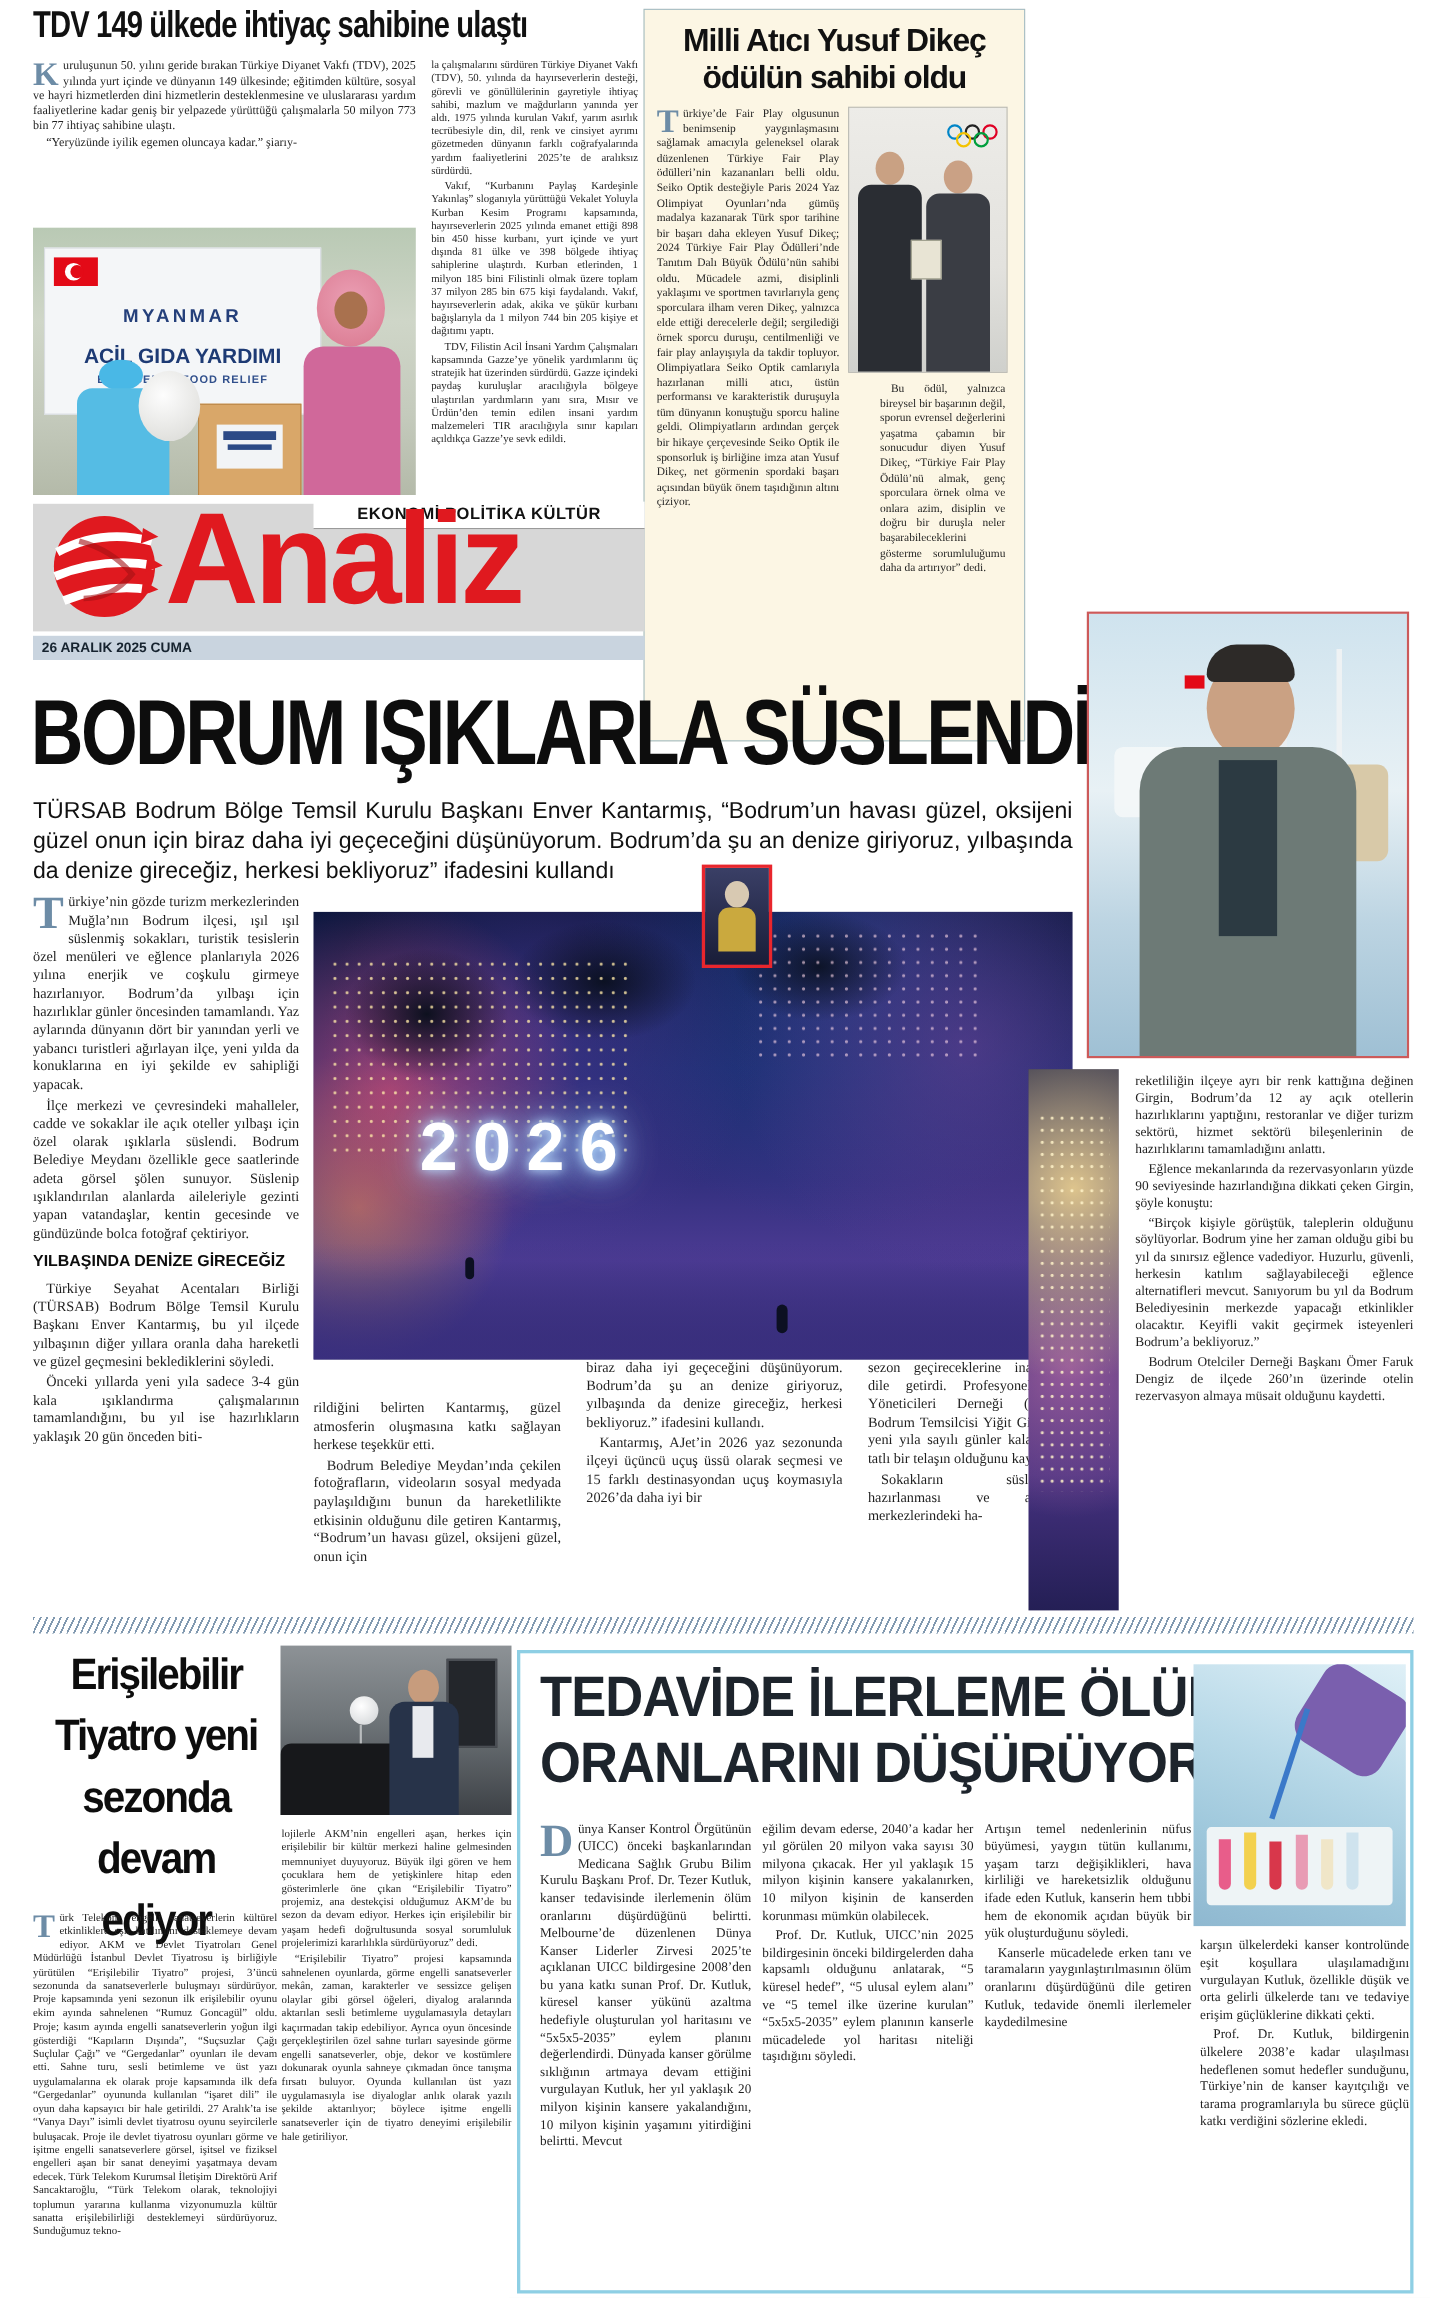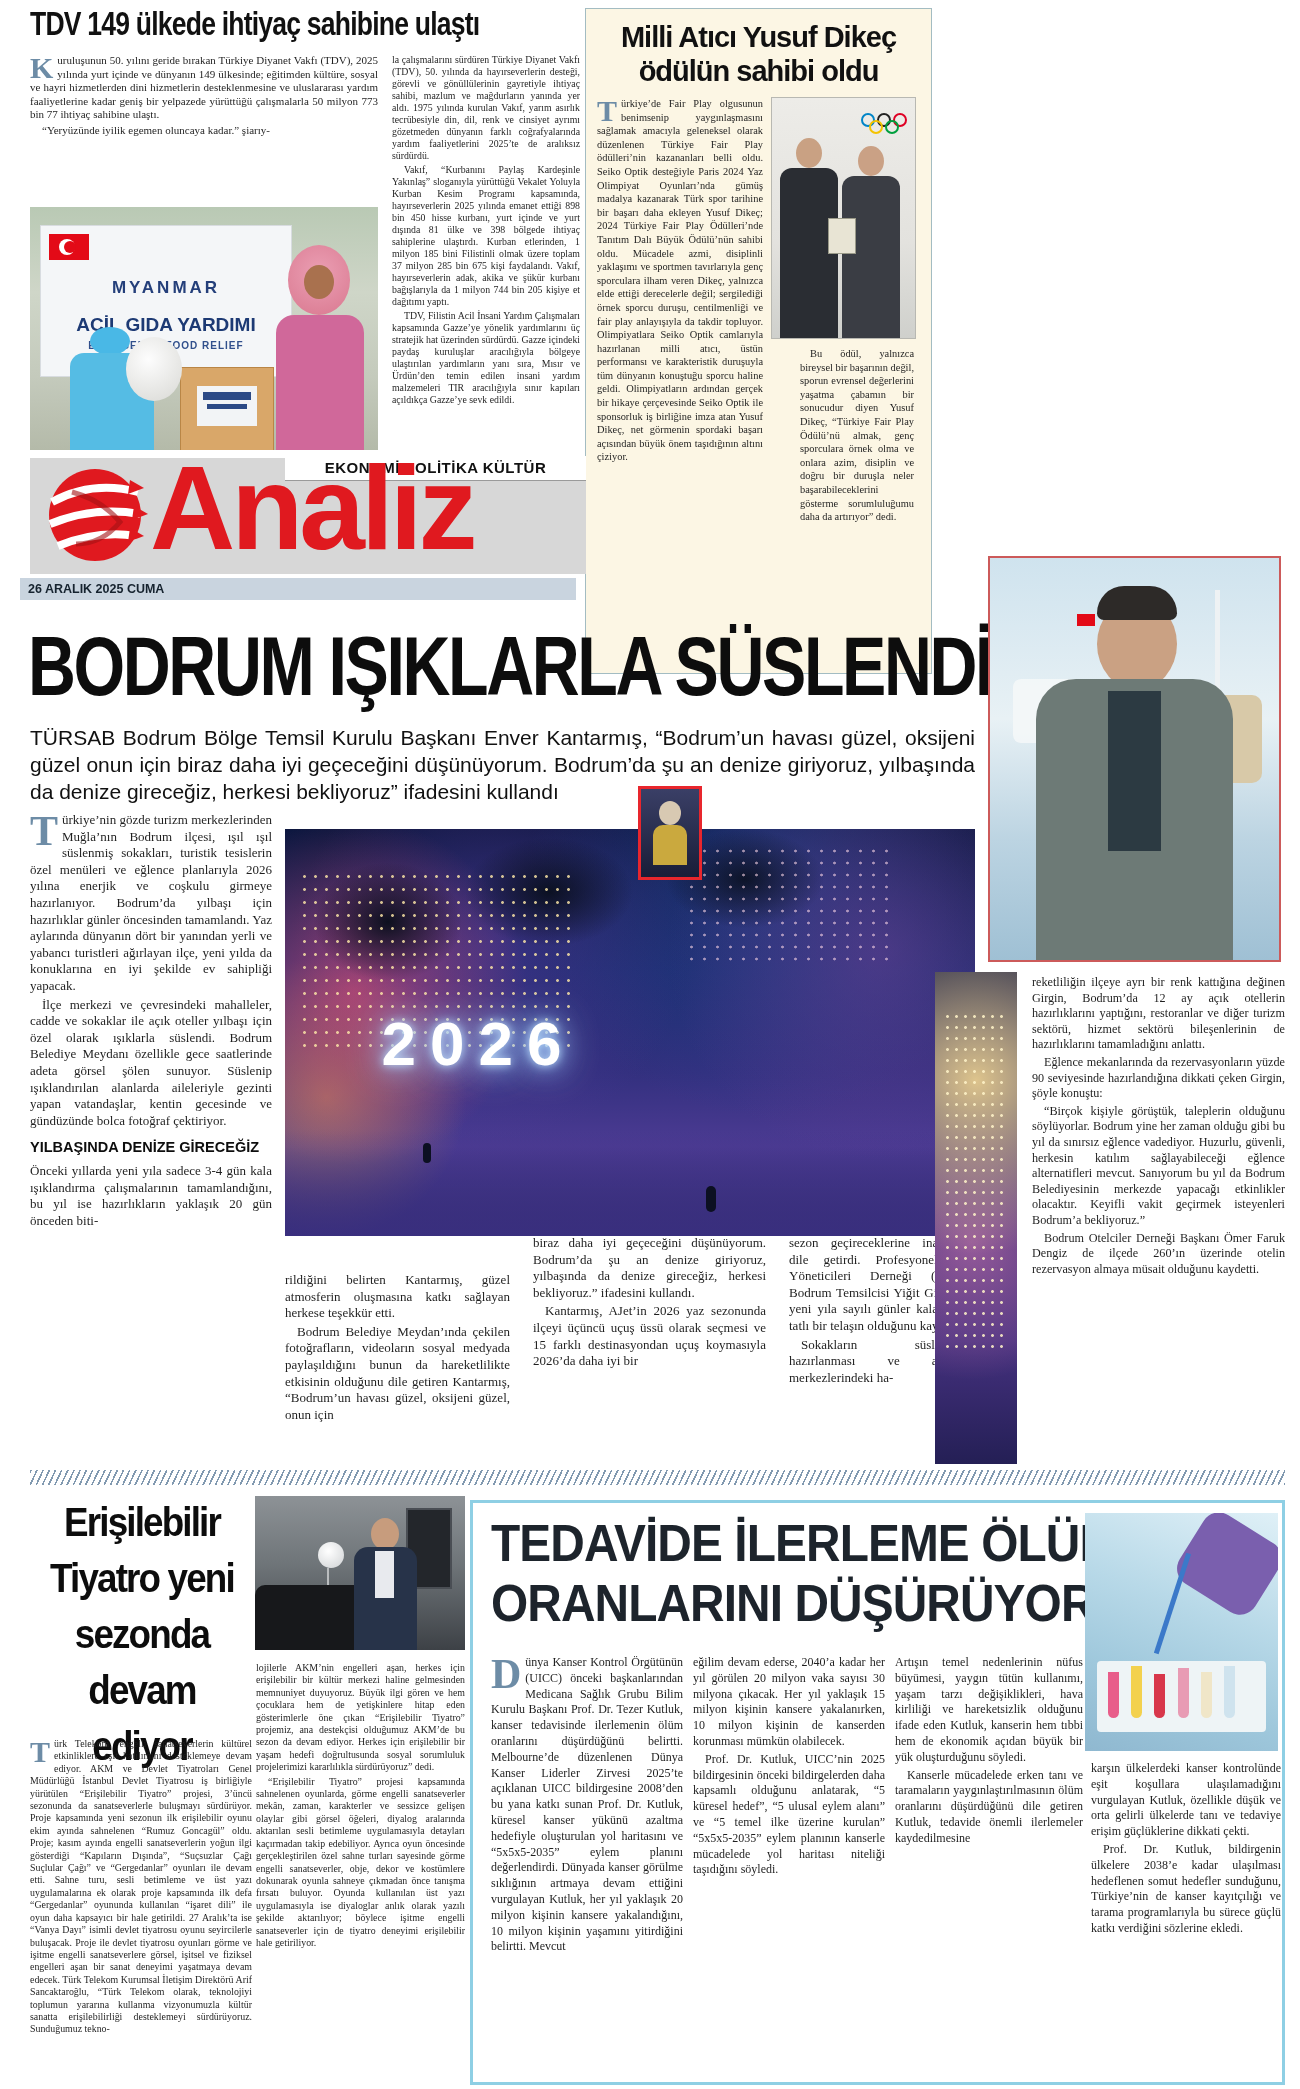--- a/index.html
+++ b/index.html
@@ -99,41 +99,42 @@
     <path d="M10 40 Q50 18 96 30" stroke="#fff" stroke-width="8" fill="none"></path>
     <path d="M8 62 Q52 44 98 52" stroke="#fff" stroke-width="8" fill="none"></path>
     <path d="M16 84 Q56 68 94 74" stroke="#fff" stroke-width="8" fill="none"></path>
     <path d="M88 18 l14 8 -16 6 z" fill="#e0191f"></path>
     <path d="M92 44 l14 8 -16 6 z" fill="#e0191f"></path>
     <path d="M88 66 l14 8 -16 6 z" fill="#e0191f"></path>
     <path d="M30 30 Q60 38 78 60 Q60 82 34 82" stroke="#a31014" stroke-width="5" fill="none" opacity="0.6"></path>
   </svg>
   <div class="abs sans" style="left:285px;top:456px;width:301px;height:24px;background:#ffffff;border-bottom:1px solid #9a9a9a;text-align:center;font-weight:700;font-size:15px;color:#111;line-height:24px;letter-spacing:.5px;">EKONOMİ POLİTİKA KÜLTÜR</div>
   <div class="abs sans" style="left:150px;top:448px;font-weight:700;font-size:118px;color:#e0191f;letter-spacing:-4px;line-height:120px;">Analiz</div>
-  <div class="abs sans datebar" style="left:20px;top:578px;width:556px;height:22px;font-size:12.5px;line-height:22px;padding-left:8px;box-sizing:border-box;">26 ARALIK 2025 CUMA</div>
+  <div class="abs sans datebar" style="left:30px;top:578px;width:556px;height:22px;font-size:12.5px;line-height:22px;padding-left:8px;box-sizing:border-box;">26 ARALIK 2025 CUMA</div>
 
   <div class="abs headline" style="left:28px;top:618px;width:1400px;font-size:84px;font-weight:800;letter-spacing:-3px;transform:scaleX(.79);transform-origin:left top;white-space:nowrap;color:#0d0d0d;">BODRUM IŞIKLARLA SÜSLENDİ</div>
   <div class="abs sans just" style="left:30px;top:724px;width:945px;font-size:21px;line-height:27px;font-weight:500;color:#111;">TÜRSAB Bodrum Bölge Temsil Kurulu Başkanı Enver Kantarmış, “Bodrum’un havası güzel, oksijeni güzel onun için biraz daha iyi geçeceğini düşünüyorum. Bodrum’da şu an denize giriyoruz, yılbaşında da denize gireceğiz, herkesi bekliyoruz” ifadesini kullandı</div>
 
   <div class="abs photo" style="left:988px;top:556px;width:293px;height:406px;border:2px solid #cc5a5a;box-sizing:border-box;background:linear-gradient(180deg,#cfe3ee 0%,#e8f1f5 40%,#bcd4e2 70%,#9fc0d4 100%);">
     <div class="abs" style="left:8%;top:30%;width:34%;height:16%;border-radius:8px;background:#f4f7f8;opacity:.9;"></div>
     <div class="abs" style="left:60%;top:12%;width:7px;height:55%;background:#e9eef1;"></div>
     <div class="abs" style="left:78%;top:8%;width:5px;height:60%;background:#eef2f4;"></div>
     <div class="abs" style="left:64%;top:34%;width:30%;height:22%;border-radius:10px;background:#d8c9a8;"></div>
     <div class="abs" style="left:30%;top:14%;width:18px;height:12px;background:#e30a17;"></div>
     <div class="abs circ" style="left:37%;top:10%;width:80px;height:92px;background:#caa183;"></div>
     <div class="abs" style="left:37%;top:7%;width:80px;height:34px;border-radius:40px 40px 10px 10px;background:#2d2a28;"></div>
     <div class="abs" style="left:16%;top:30%;width:68%;height:70%;border-radius:40px 40px 0 0;background:#6d7a76;"></div>
     <div class="abs" style="left:41%;top:33%;width:18%;height:40%;background:#2c3a42;"></div>
   </div>
 
   <div class="abs body-text just" style="left:30px;top:812px;width:242px;height:652px;font-size:13px;line-height:16.6px;overflow:hidden;">
     <p class="dc dc-lg">Türkiye’nin gözde turizm merkezlerinden Muğla’nın Bodrum ilçesi, ışıl ışıl süslenmiş sokakları, turistik tesislerin özel menüleri ve eğlence planlarıyla 2026 yılına enerjik ve coşkulu girmeye hazırlanıyor. Bodrum’da yılbaşı için hazırlıklar günler öncesinden tamamlandı. Yaz aylarında dünyanın dört bir yanından yerli ve yabancı turistleri ağırlayan ilçe, yeni yılda da konuklarına en iyi şekilde ev sahipliği yapacak.</p>
     <p>İlçe merkezi ve çevresindeki mahalleler, cadde ve sokaklar ile açık oteller yılbaşı için özel olarak ışıklarla süslendi. Bodrum Belediye Meydanı özellikle gece saatlerinde adeta görsel şölen sunuyor. Süslenip ışıklandırılan alanlarda aileleriyle gezinti yapan vatandaşlar, kentin gecesinde ve gündüzünde bolca fotoğraf çektiriyor.</p>
     <div class="sans" style="font-weight:700;font-size:14.5px;line-height:18px;margin:9px 0 7px 0;color:#0d0d0d;">YILBAŞINDA DENİZE GİRECEĞİZ</div>
+    <p style="text-indent:12px;">Türkiye Seyahat Acentaları Birliği (TÜRSAB) Bodrum Bölge Temsil Kurulu Başkanı Enver Kantarmış, bu yıl ilçede yılbaşının diğer yıllara oranla daha hareketli ve güzel geçmesini beklediklerini söyledi.</p>
     <p>Önceki yıllarda yeni yıla sadece 3-4 gün kala ışıklandırma çalışmalarının tamamlandığını, bu yıl ise hazırlıkların yaklaşık 20 gün önceden biti-</p>
   </div>
 
   <div class="abs photo" style="left:285px;top:793px;width:690px;height:407px;background:
        radial-gradient(circle at 10% 40%, rgba(255,80,120,.55), transparent 26%),
        radial-gradient(circle at 6% 66%, rgba(255,170,60,.45), transparent 20%),
        radial-gradient(circle at 30% 28%, rgba(90,60,160,.5), transparent 35%),
        radial-gradient(circle at 86% 30%, rgba(130,70,160,.45), transparent 32%),
        radial-gradient(circle at 70% 12%, rgba(40,70,150,.6), transparent 40%),
        linear-gradient(180deg,#0d173f 0%,#1b2a6b 35%,#33307f 60%,#4c3b93 78%,#2f2a6e 100%); margin-top: 36px;">

